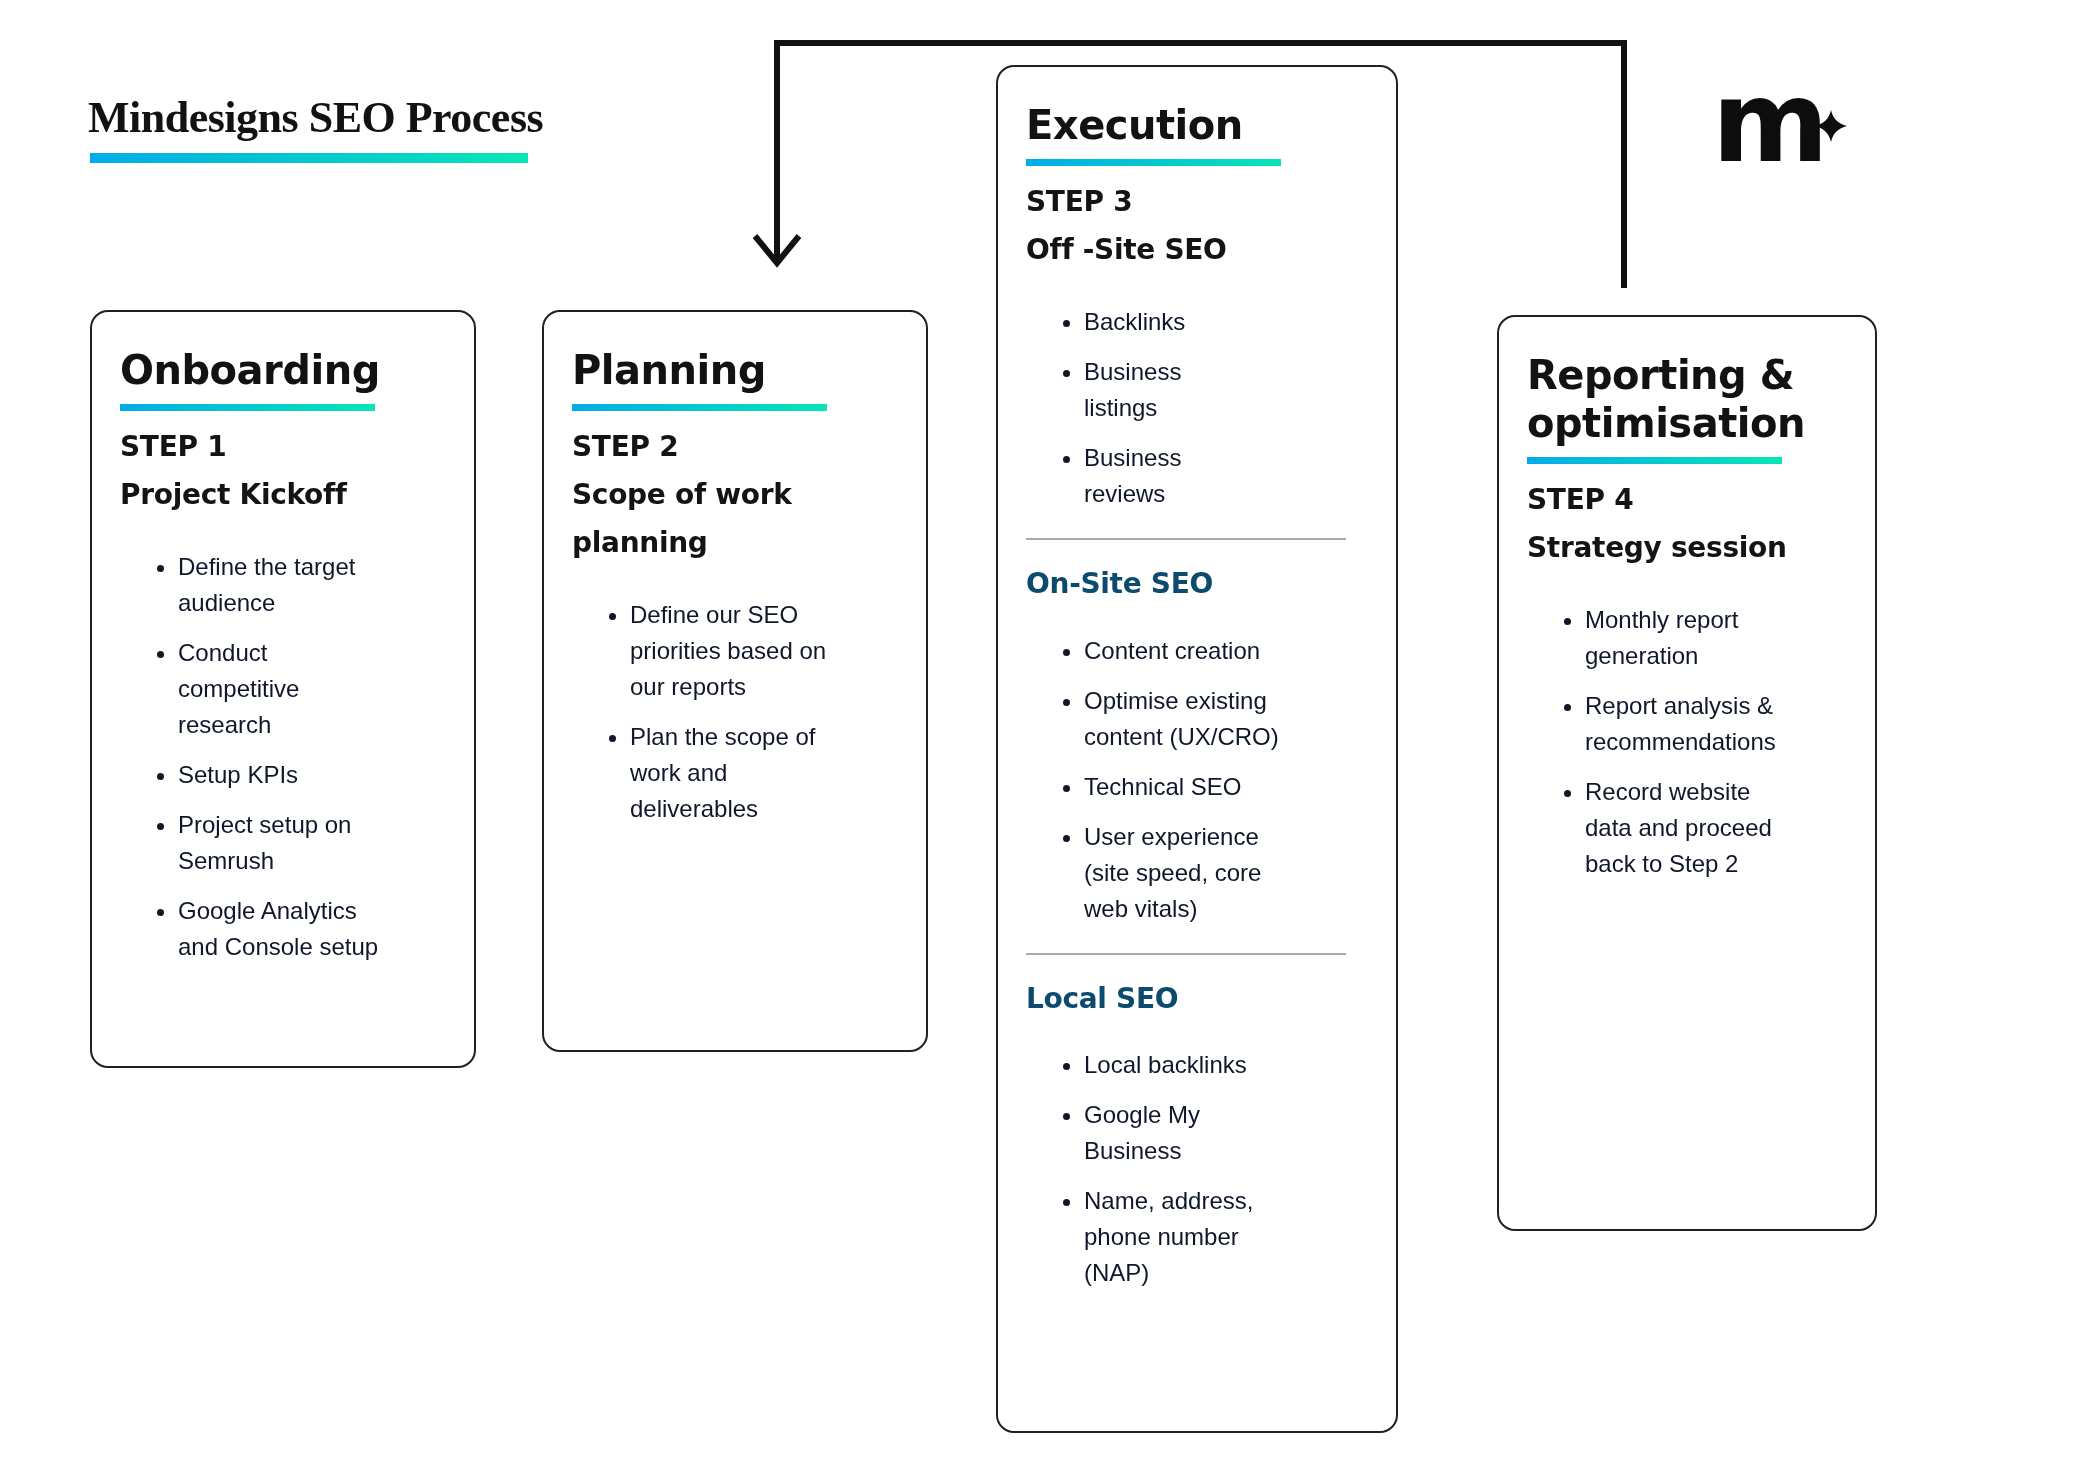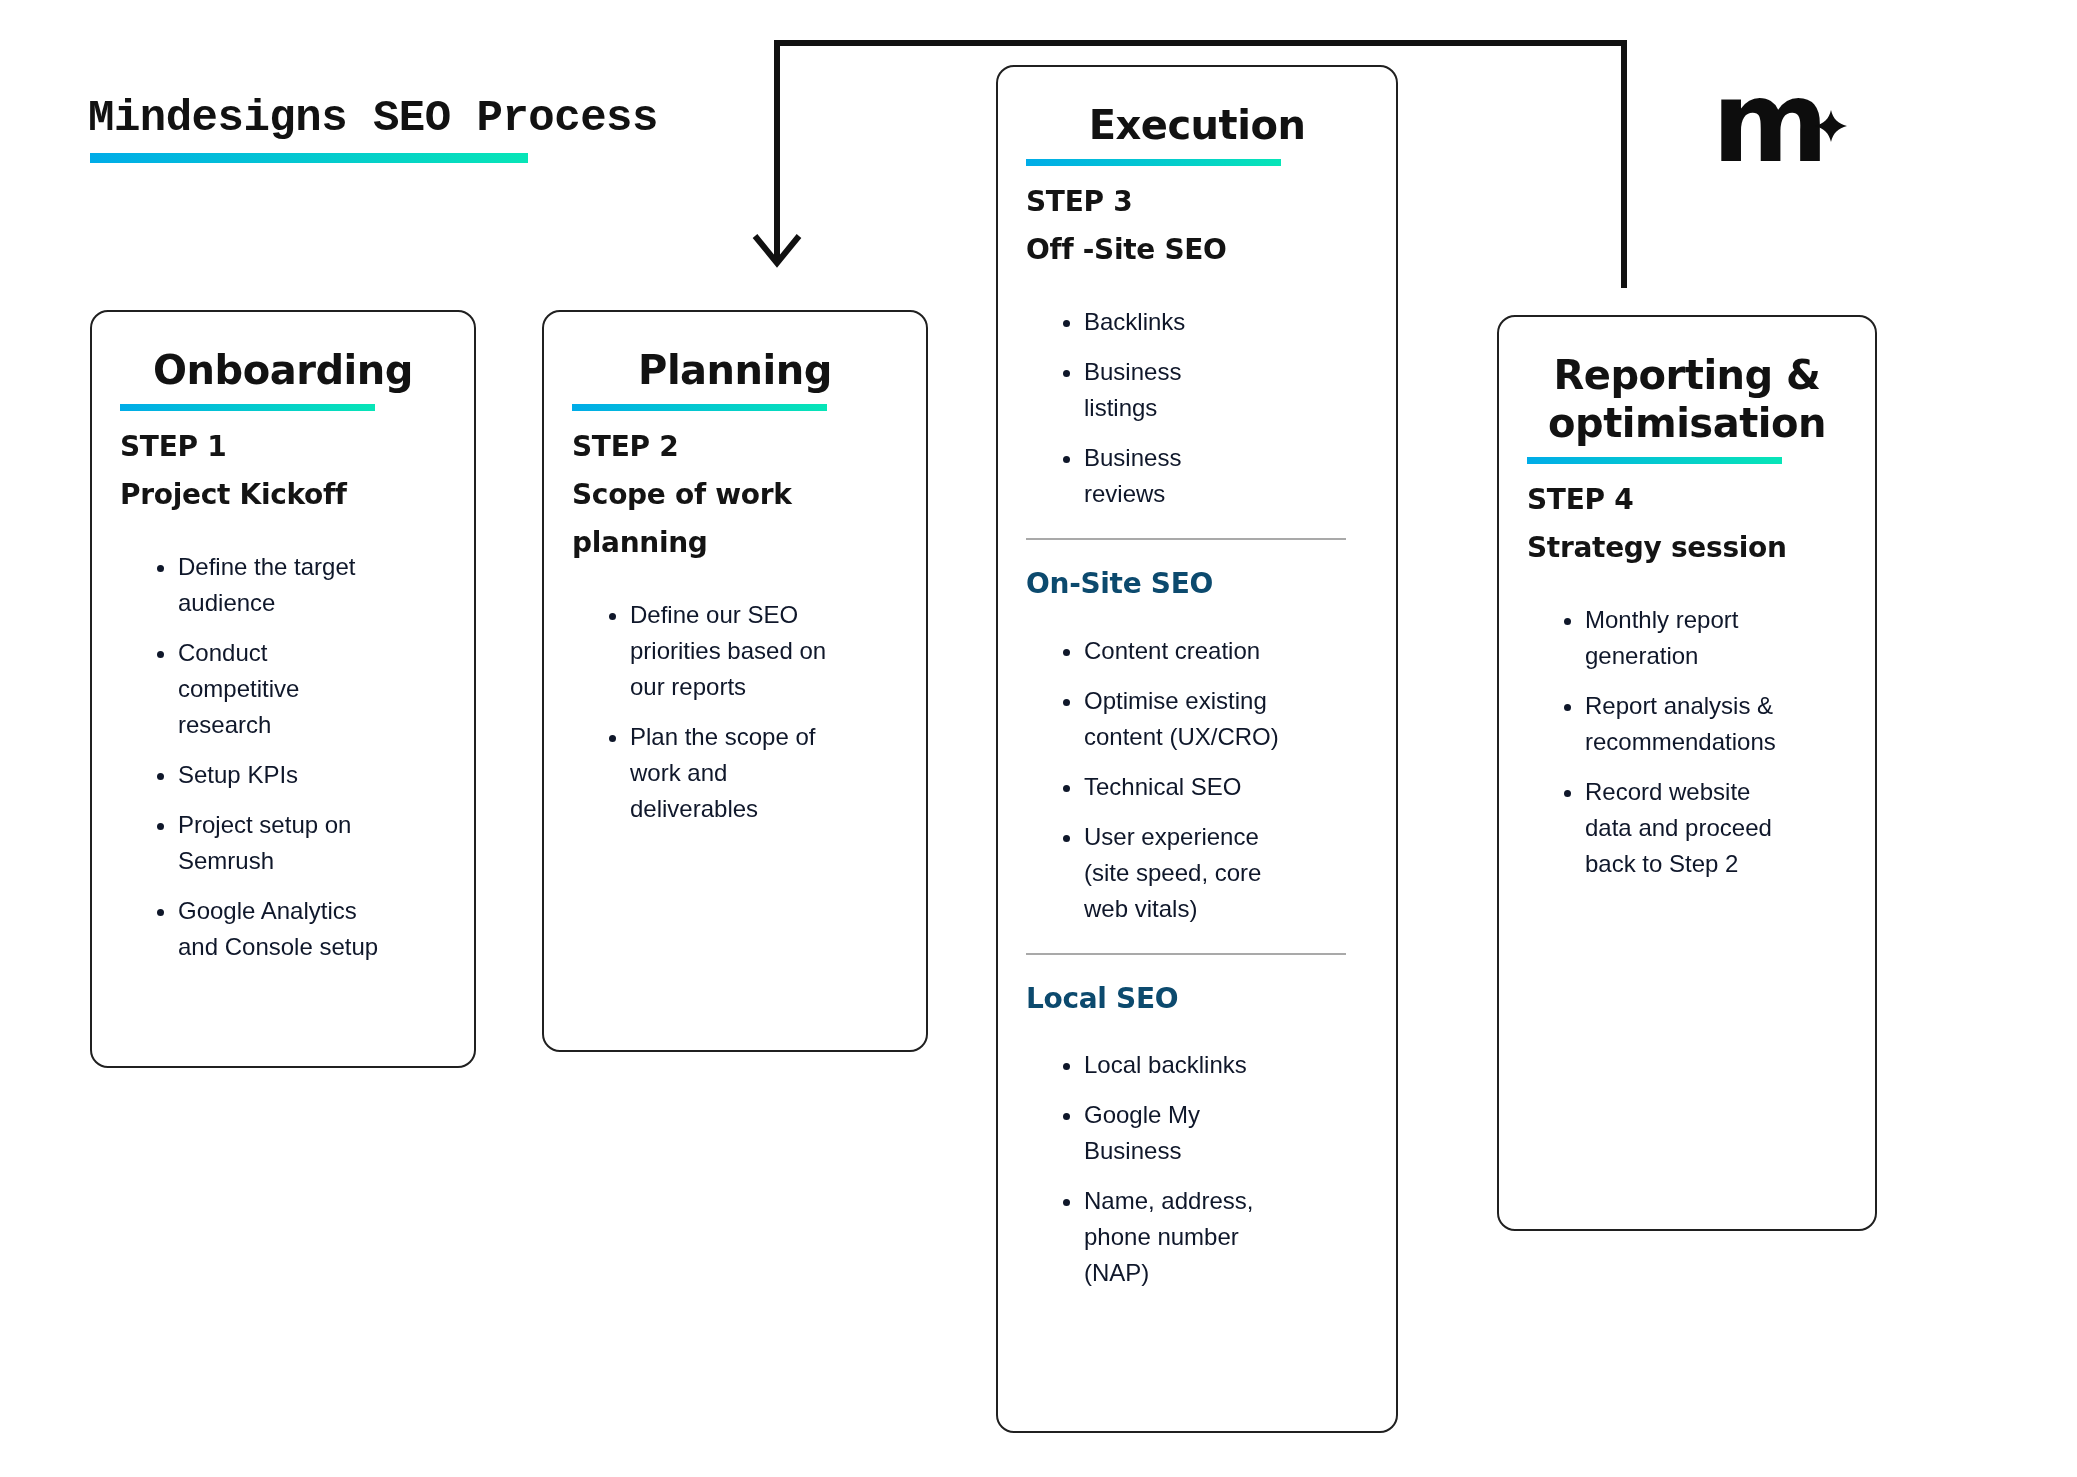--- a/index.html
+++ b/index.html
@@ -3,21 +3,21 @@
 <meta charset="utf-8">
 <style>
   html,body{margin:0;padding:0;background:#ffffff;}
   #canvas{
     position:relative;width:2077px;height:1477px;background:#ffffff;overflow:hidden;
     font-family:"Liberation Sans",sans-serif;color:#1c1c1c;
   }
   
   .page-title{
     position:absolute;left:88px;top:92px;
-    font-family:Liberation Mono, monospace;font-weight:700;font-size:44px;
+    font-family:Liberation Serif, serif;font-weight:700;font-size:44px;
     letter-spacing:-0.5px;color:#121212;line-height:1.2;
   }
   .title-underline{
     position:absolute;left:90px;top:153px;width:438px;height:10px;
     background:linear-gradient(90deg,#00ACE8,#07E5B7);
   }
   
   .flow-arrow{position:absolute;left:0;top:0;pointer-events:none;}
   
   .brand-logo{position:absolute;left:1712px;top:66px;width:160px;height:130px;}
@@ -26,21 +26,21 @@
     color:#0d0d0d;letter-spacing:-2px;
   }
   .sparkle{position:absolute;left:103px;top:44px;width:32px;height:32px;}
   
   .card{
     position:absolute;background:#ffffff;border:2px solid #202020;border-radius:18px;
     box-sizing:border-box;padding:34px 28px;
   }
   .card-title{
     font-family:"DejaVu Sans",sans-serif;font-weight:700;font-size:40px;
-    color:#121212;line-height:1.2;letter-spacing:-0.5px;text-align:center;
+    color:#121212;line-height:1.2;letter-spacing:-0.5px;
   }
   .card-underline{
     height:7px;width:255px;max-width:100%;
     background:linear-gradient(90deg,#00ACE8,#07E5B7);margin-top:10px;
   }
   .step-block{margin-top:12px;}
   .step-line{
     font-family:"DejaVu Sans",sans-serif;font-weight:700;font-size:28px;
     color:#141414;line-height:1.72;letter-spacing:-0.3px;
   }

